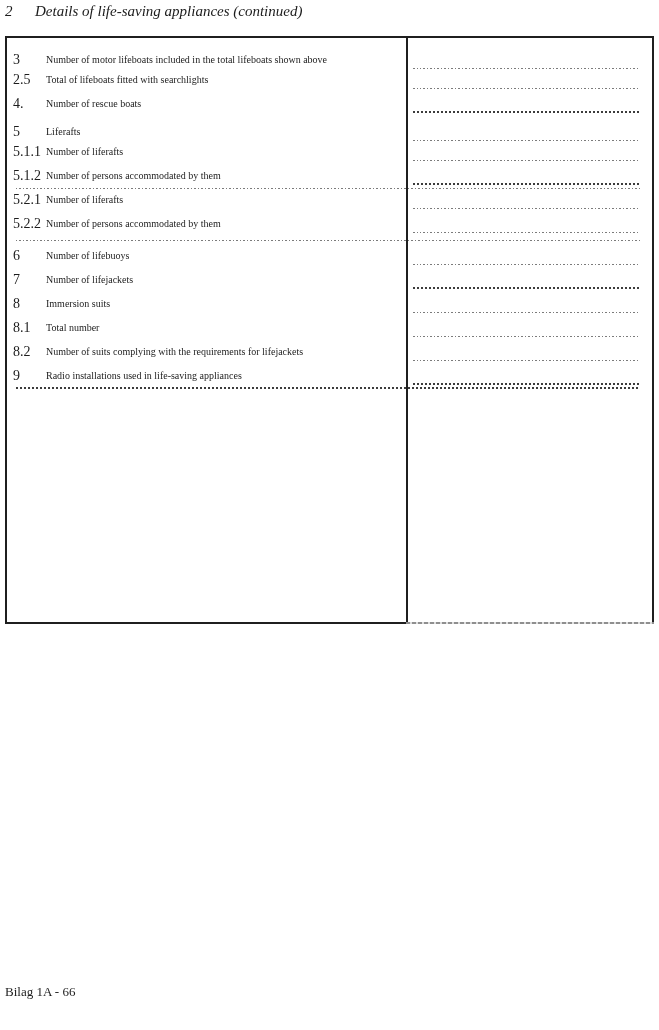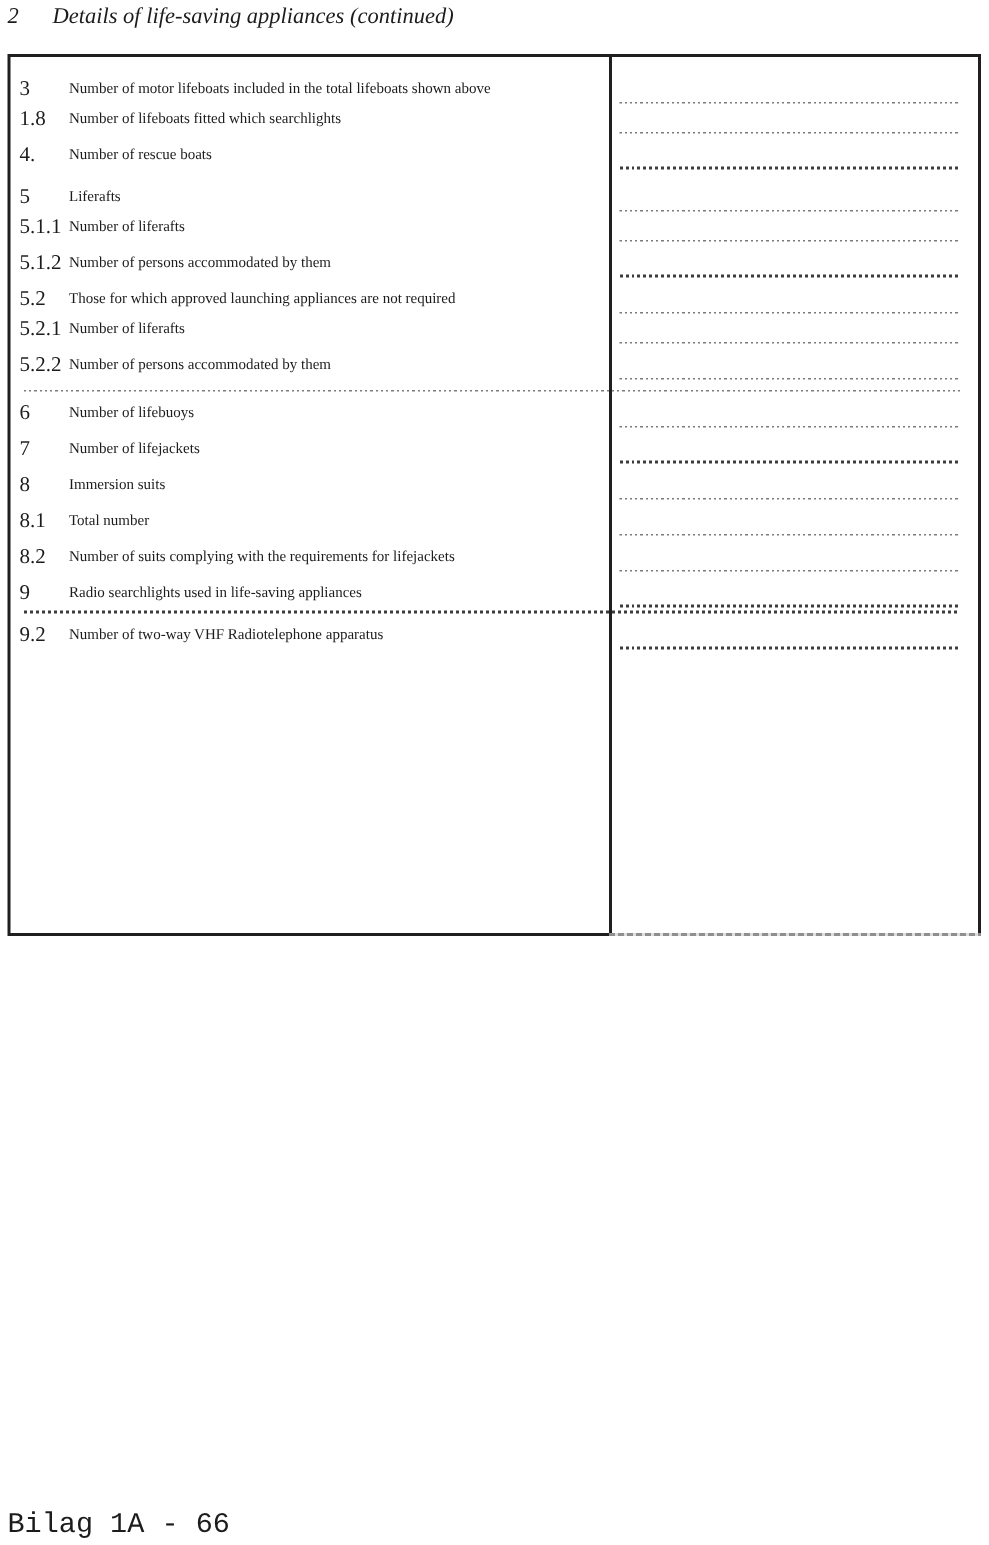--- a/index.html
+++ b/index.html
@@ -101,24 +101,23 @@
     width: 6px;
     right: 11px;
     height: 2px;
     background-image: repeating-linear-gradient(90deg, #a2a2a2 0, #a2a2a2 2px, transparent 2px, transparent 4px);
   }
 
   
   .page-footer {
     position: absolute;
     left: 5px;
-    top: 1004px;
-    font-size: 19px;
+    top: 980px;
+    font-size: 13px;
     line-height: 24px;
-    font-family: Liberation Mono, monospace;
   }
 </style>
 </head>
 <body>
 
 <div class="page">
 
   <div class="section-header">
     <span class="sec-num">2</span>
     <span class="sec-title">Details of life-saving appliances (continued)</span>
@@ -131,22 +130,22 @@
         <span class="item-num">3</span>
         <span class="item-label">Number of motor lifeboats included in the total lifeboats shown above</span>
       </div>
       <div class="cell-value">
           <div class="fill-line"></div>
         </div>
     </div>
 
     <div class="row mt0">
       <div class="cell-label">
-        <span class="item-num">1.8</span>
-        <span class="item-label">Number of lifeboats fitted which searchlights</span>
+        <span class="item-num">2.5</span>
+        <span class="item-label">Total of lifeboats fitted with searchlights</span>
       </div>
       <div class="cell-value">
           <div class="fill-line"></div>
         </div>
     </div>
 
     <div class="row">
       <div class="cell-label">
         <span class="item-num">4.</span>
         <span class="item-label">Number of rescue boats</span>
@@ -182,24 +181,20 @@
       <div class="cell-label">
         <span class="item-num">5.1.2</span>
         <span class="item-label">Number of persons accommodated by them</span>
       </div>
       <div class="cell-value">
           <div class="fill-line bold"></div>
         </div>
     </div>
 
     <div class="row">
-      <div class="cell-label">
-        <span class="item-num">5.2</span>
-        <span class="item-label">Those for which approved launching appliances are not required</span>
-      </div>
       <div class="cell-value">
           <div class="fill-line"></div>
         </div>
     </div>
 
     <div class="row mt0">
       <div class="cell-label">
         <span class="item-num">5.2.1</span>
         <span class="item-label">Number of liferafts</span>
       </div>
@@ -270,42 +265,33 @@
         <span class="item-label">Number of suits complying with the requirements for lifejackets</span>
       </div>
       <div class="cell-value">
           <div class="fill-line"></div>
         </div>
     </div>
 
     <div class="row">
       <div class="cell-label">
         <span class="item-num">9</span>
-        <span class="item-label">Radio searchlights used in life-saving appliances</span>
-      </div>
-      <div class="cell-value">
-          <div class="fill-line bold"></div>
-        </div>
-    </div>
-
-    <div class="row">
-      <div class="cell-value">
-          <div class="fill-line bold"></div>
-        </div>
-    </div>
-
-    <div class="row">
-      <div class="cell-label">
-        <span class="item-num">9.2</span>
-        <span class="item-label">Number of two-way VHF Radiotelephone apparatus</span>
-      </div>
-      <div class="cell-value">
-          <div class="fill-line bold"></div>
-        </div>
-    </div>
+        <span class="item-label">Radio installations used in life-saving appliances</span>
+      </div>
+      <div class="cell-value">
+          <div class="fill-line bold"></div>
+        </div>
+    </div>
+
+    <div class="row">
+      <div class="cell-value">
+          <div class="fill-line bold"></div>
+        </div>
+    </div>
+
 
     <div class="col-divider"></div>
     <div class="bottom-cover"></div>
   </div>
 
   <div class="page-footer">Bilag 1A - 66</div>
 
 </div>
 
 </body></html>

